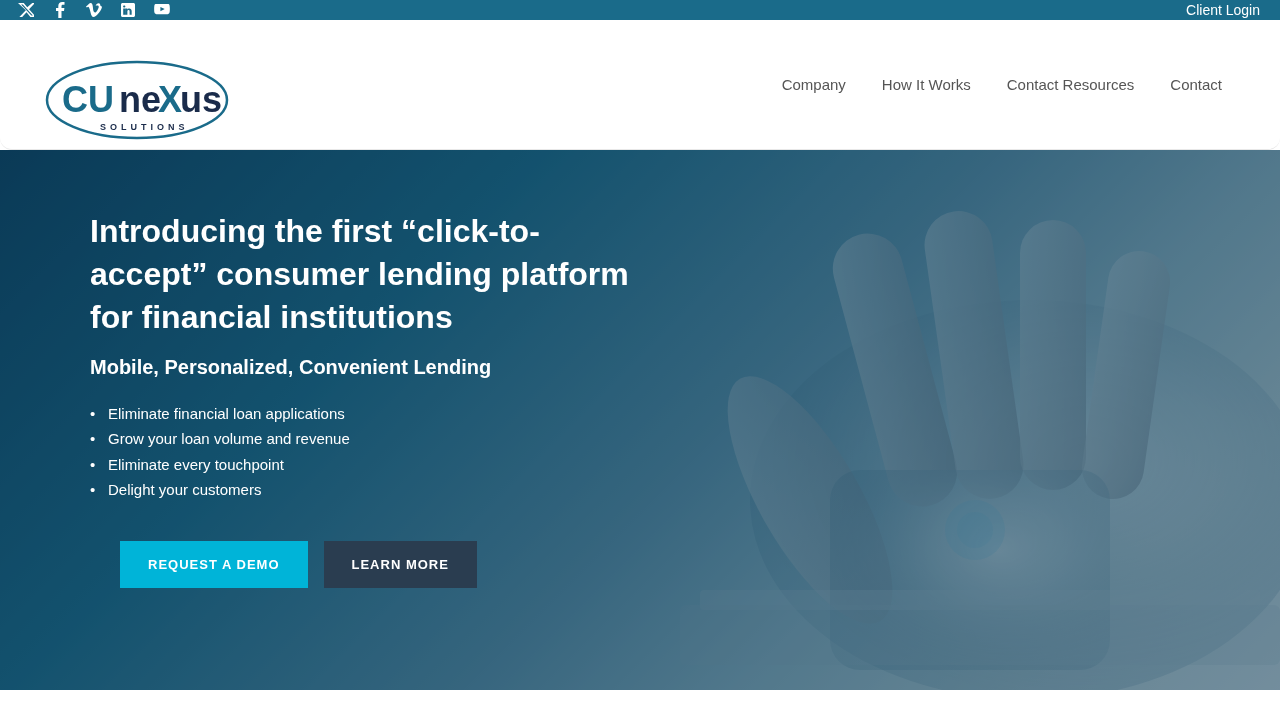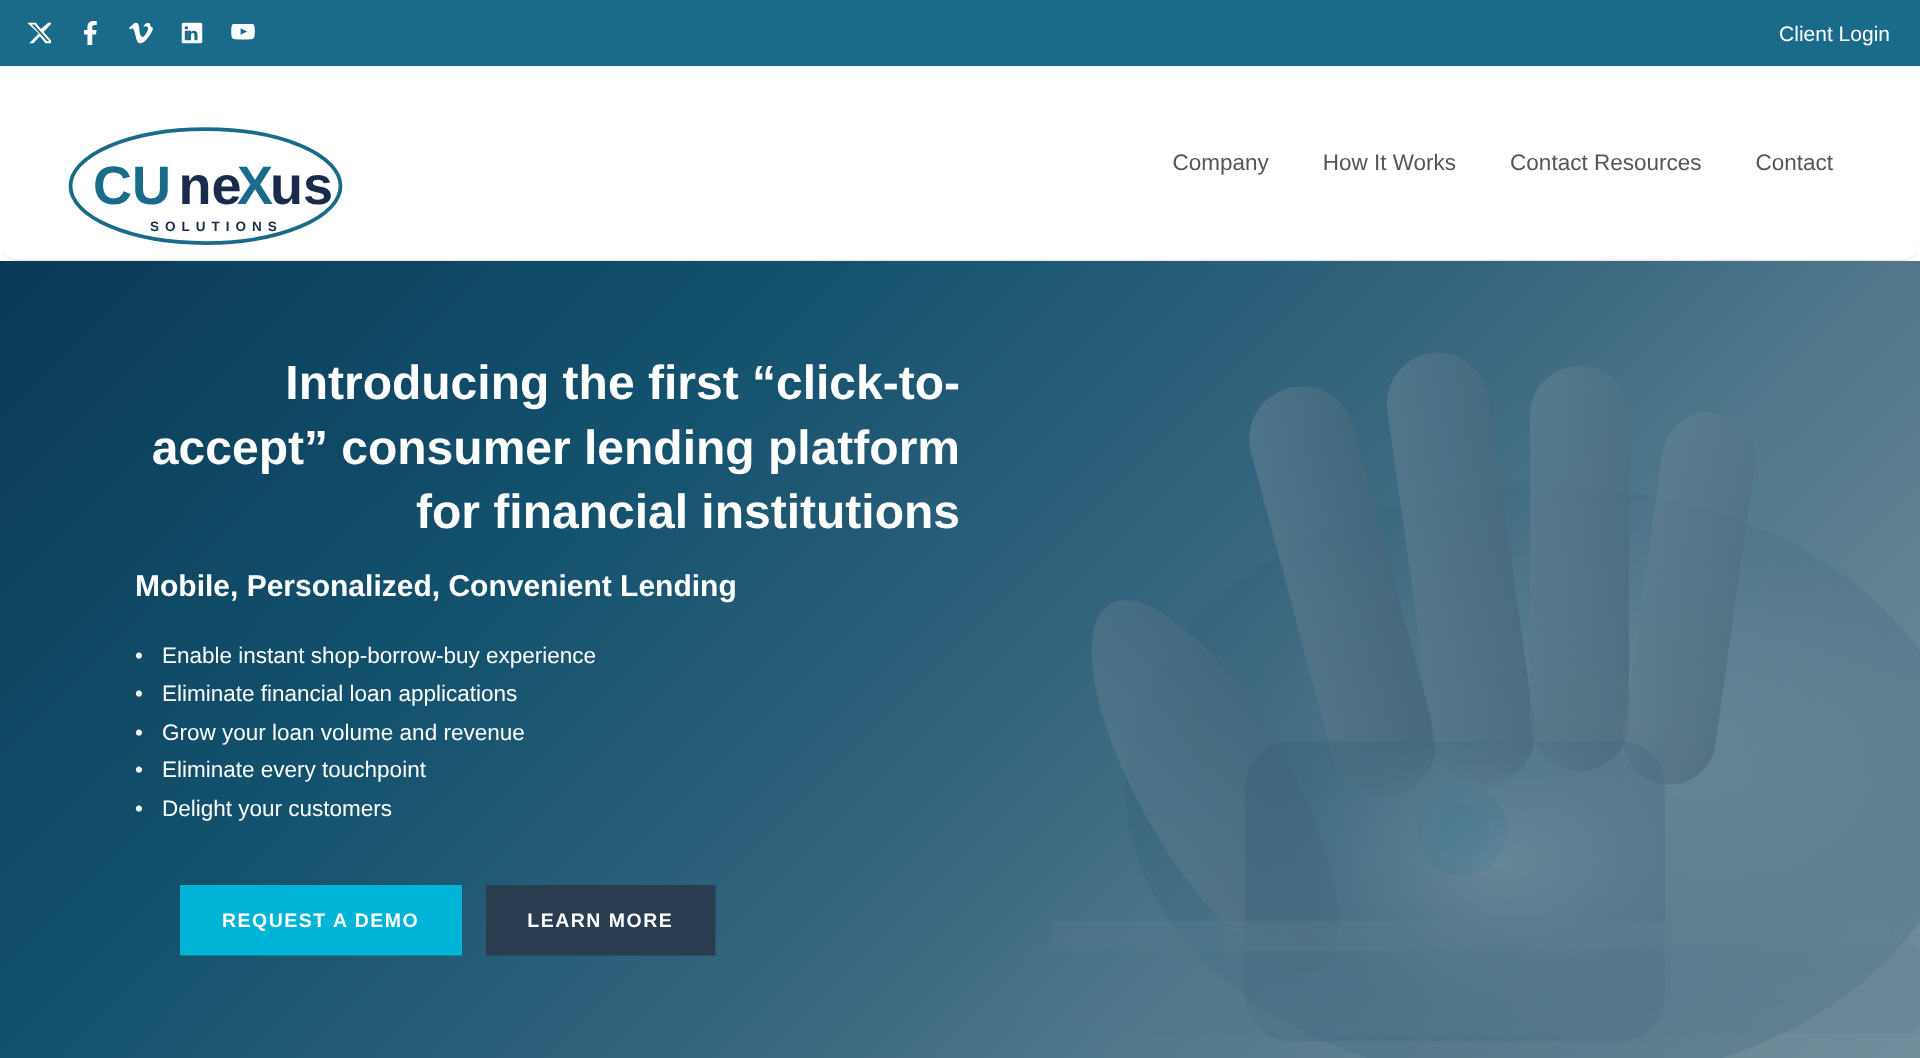--- a/index.html
+++ b/index.html
@@ -1,21 +1,21 @@
 <!DOCTYPE html>
 <html><head>
   <meta charset="utf-8">
   <style>
     * { margin: 0; padding: 0; box-sizing: border-box; }
     body { font-family: 'Segoe UI', Arial, sans-serif; width: 1280px; }
 
     
     .top-bar {
       background-color: #1a6b8a;
-      height: 44px;
+      height: 20px;
       display: flex;
       align-items: center;
       justify-content: space-between;
       padding: 0 20px 0 16px;
       text-align: center;
     }
     .top-bar-social { display: flex; gap: 14px; align-items: center; }
     .social-icon {
       color: #fff;
       font-size: 14px;
@@ -102,21 +102,20 @@
       z-index: 2;
       padding: 60px 0 0 90px;
       max-width: 640px;
     }
     .hero-title {
       font-size: 32px;
       font-weight: 700;
       color: #fff;
       line-height: 1.35;
       margin-bottom: 16px;
-      text-align: right;
     }
     .hero-subtitle {
       font-size: 20px;
       font-weight: 700;
       color: #fff;
       margin-bottom: 22px;
     }
     .hero-bullets {
       list-style: none;
       margin-bottom: 38px;
@@ -250,21 +249,20 @@
     <circle cx="595" cy="380" r="18" fill="#4ab0d8" opacity="0.2"></circle>
 
     <rect x="320" y="440" width="560" height="20" rx="4" fill="#a0b8c8" opacity="0.4"></rect>
     <rect x="300" y="455" width="600" height="60" rx="6" fill="#8aaabb" opacity="0.3"></rect>
   </svg>
 
   <div class="hero-content">
     <h1 class="hero-title">Introducing the first “click-to-accept” consumer lending platform for financial institutions</h1>
     <h2 class="hero-subtitle">Mobile, Personalized, Convenient Lending</h2>
     <ul class="hero-bullets">
-      <li>Enable instant shop-borrow-buy experience</li>
       <li>Eliminate financial loan applications</li>
       <li>Grow your loan volume and revenue</li>
       <li>Eliminate every touchpoint</li>
       <li>Delight your customers</li>
     </ul>
     <div class="hero-buttons">
       <button class="btn-demo">REQUEST A DEMO</button>
       <button class="btn-learn">LEARN MORE</button>
     </div>
   </div>

